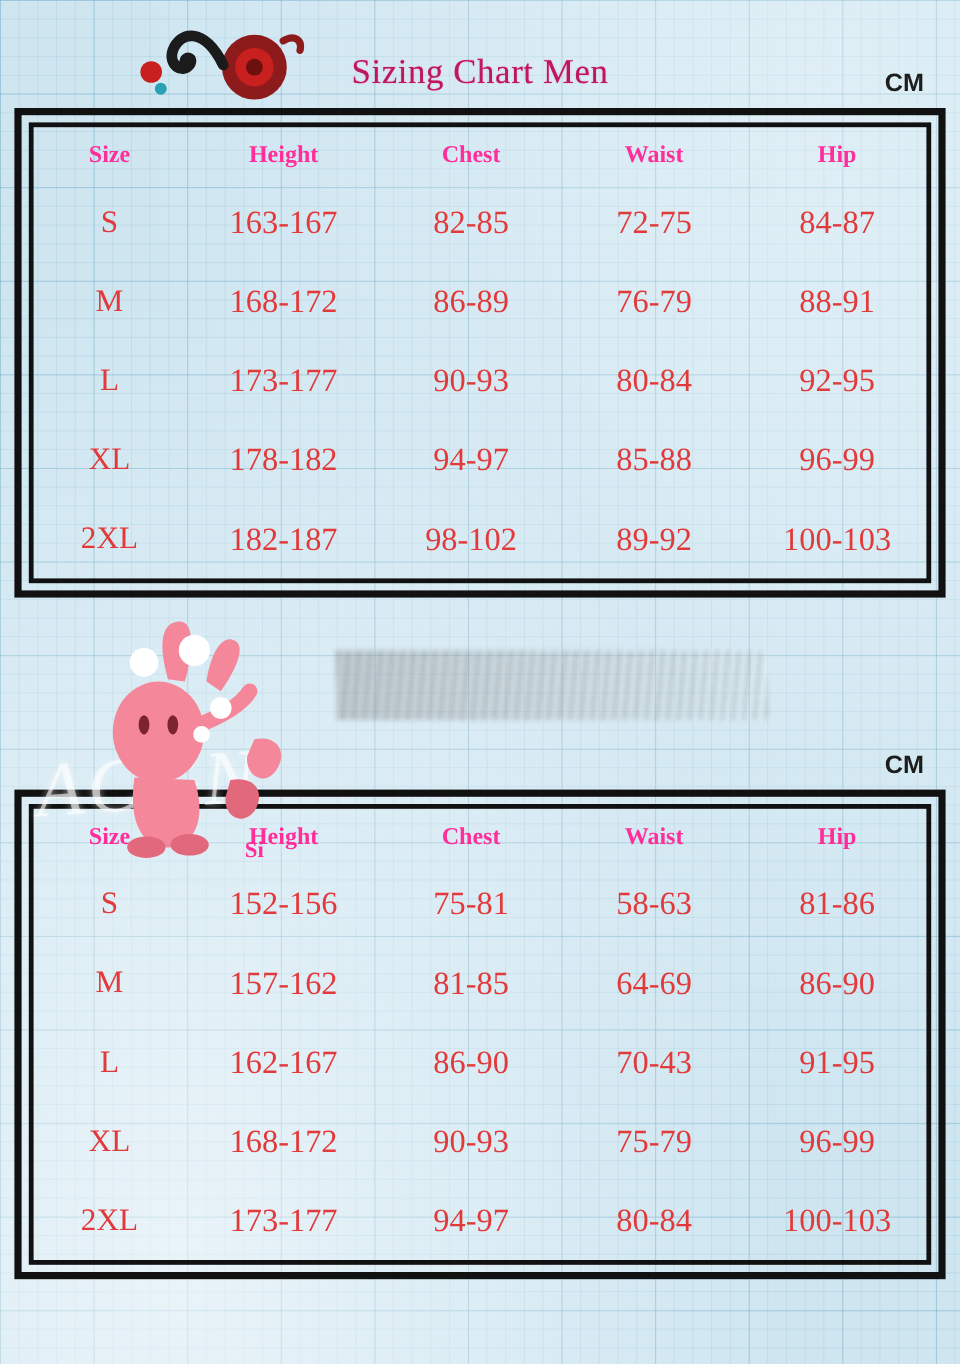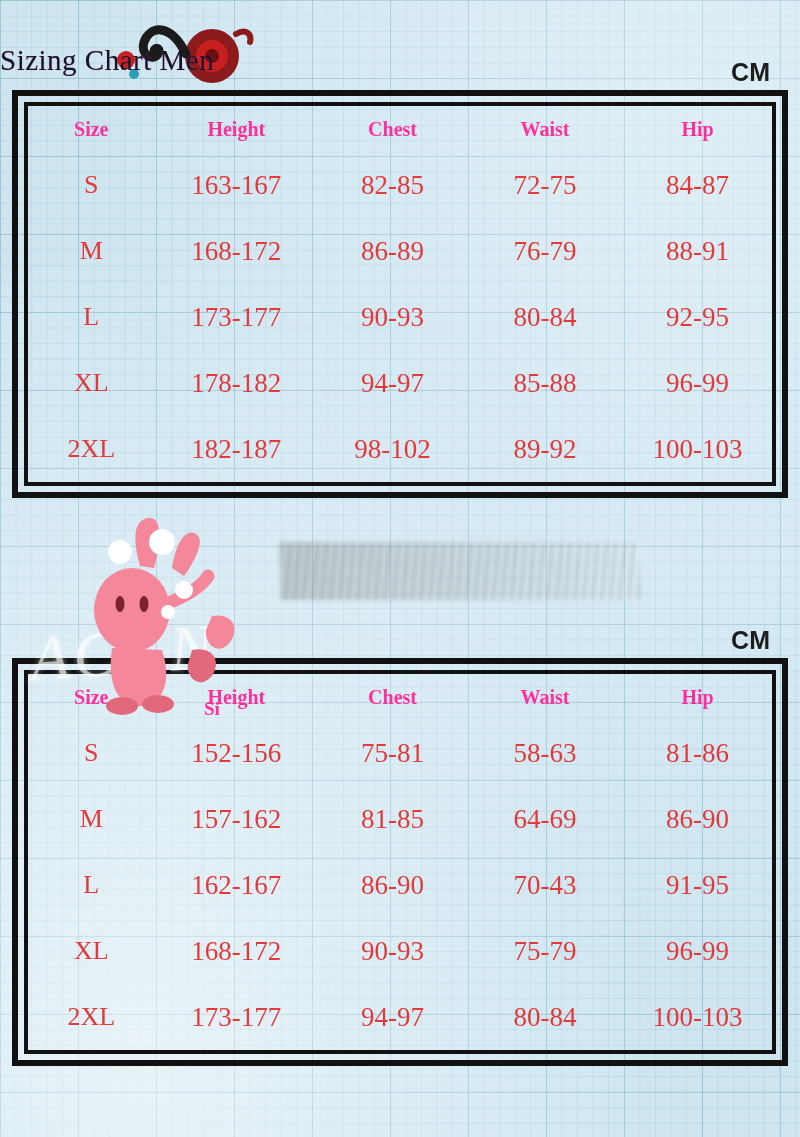--- a/index.html
+++ b/index.html
@@ -47,31 +47,32 @@
 
   .title-row {
     position: relative;
     height: 90px;
   }
   .chart-title {
     position: absolute;
     left: 0;
     right: 0;
     top: 44px;
-    color: #0f172a;
+    text-align: center;
+    color: #be185d;
     font-size: 29px;
     letter-spacing: 0.5px;
     text-shadow: 0 0 1px rgba(255,46,154,0.6);
   }
   .cm-label {
     position: absolute;
     right: 30px;
     top: 58px;
     color: #1d1d1d;
-    font-size: 25px;
+    font-size: 21px;
     font-weight: bold;
     font-family: "Liberation Sans", sans-serif;
   }
 
   
   .table-wrap {
     position: relative;
     margin: 0 12px;
     border: 6px solid #111;
     padding: 6px;

